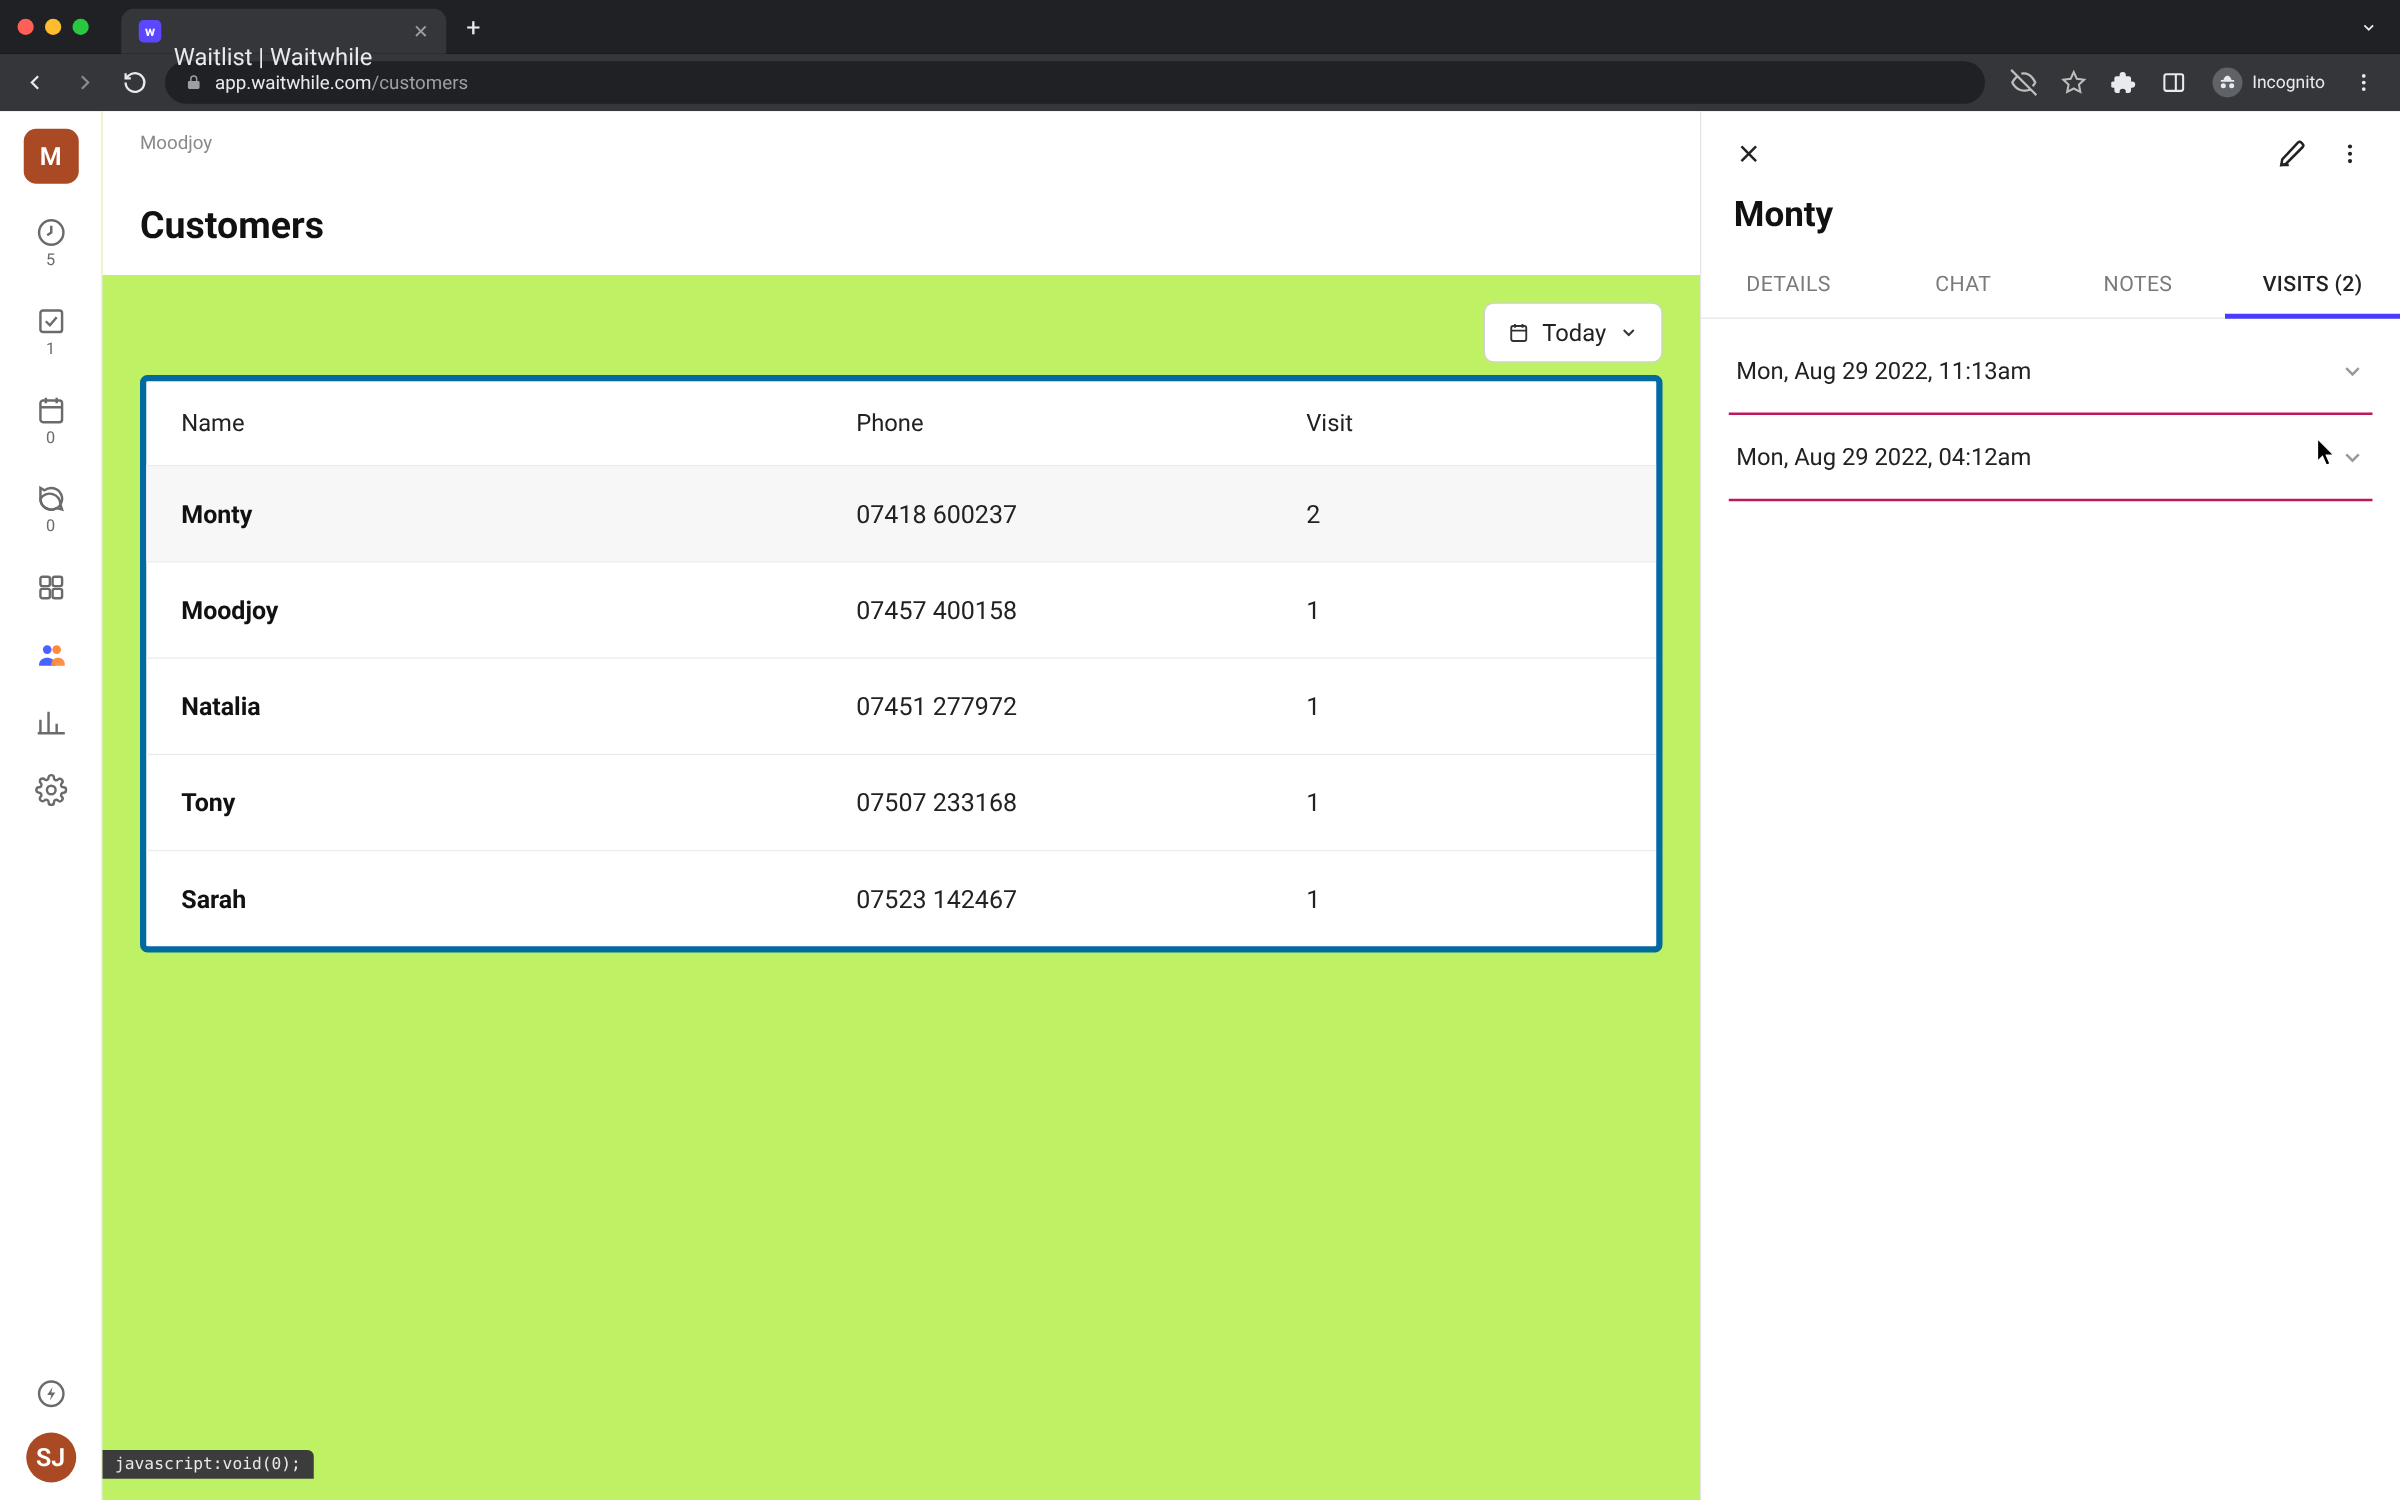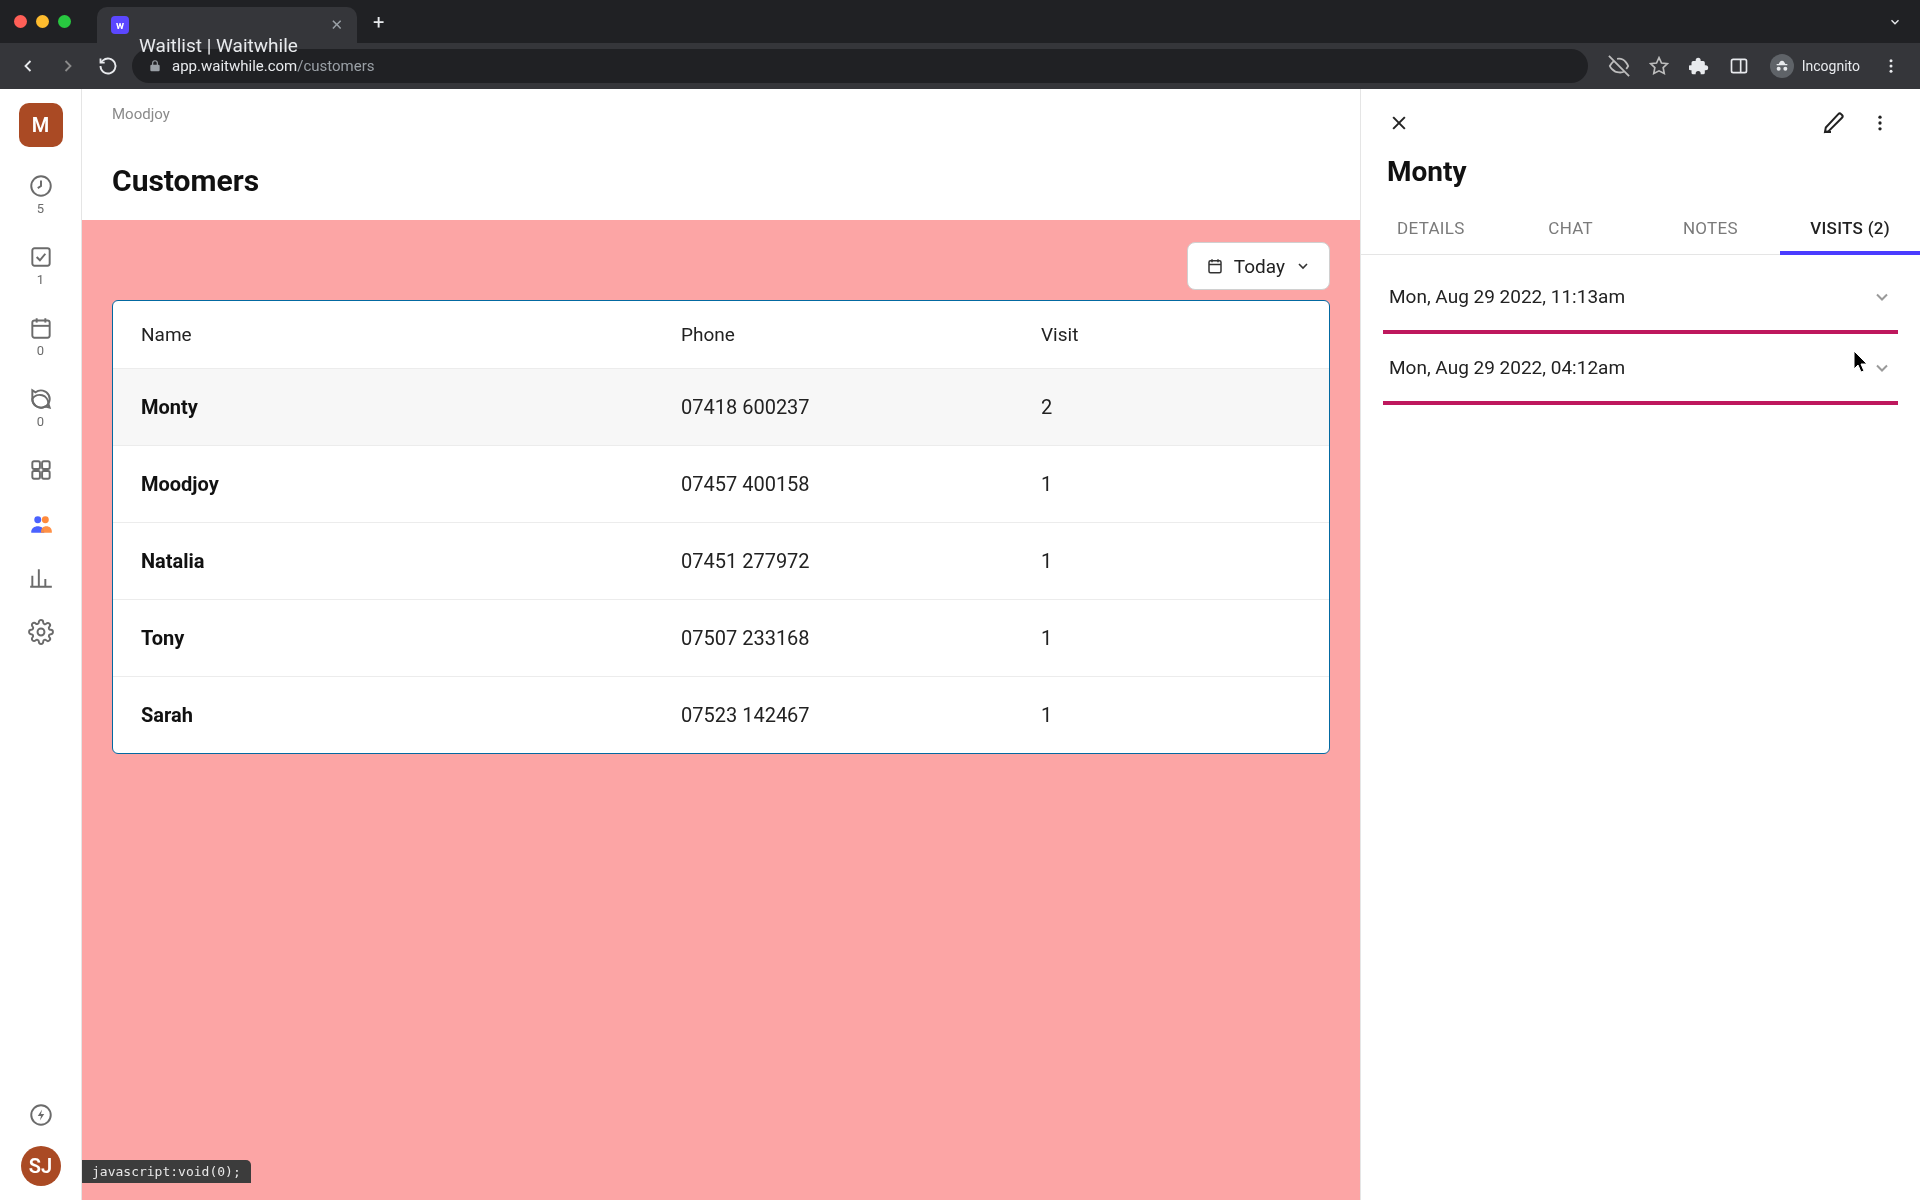--- a/index.html
+++ b/index.html
@@ -33,29 +33,29 @@
   .viewport { position:relative; width:1920px; height:1111px; background:#fff; display:flex;}
   .sidebar { width:82px; background:#fff; border-right:1px solid #e5e5e5; display:flex; flex-direction:column; align-items:center; padding-top:14px; position:relative;}
   .ws-badge { width:44px;height:44px;border-radius:10px;background:#aa4a24;color:#fff;display:flex;align-items:center;justify-content:center;font-size:20px;font-weight:600;margin-bottom:26px;}
   .side-item { width:44px; display:flex; flex-direction:column; align-items:center; gap:2px; margin-bottom:28px; color:#6b6b6b; cursor:pointer;}
   .side-item.active{color:#333;}
   .side-item .ic{width:26px;height:26px;display:flex;align-items:center;justify-content:center;}
   .side-count{font-size:13px;color:#6b6b6b;}
   .side-bottom{position:absolute;bottom:14px;display:flex;flex-direction:column;align-items:center;gap:18px;}
   .sj-badge{width:40px;height:40px;border-radius:50%;background:#aa4a24;color:#fff;display:flex;align-items:center;justify-content:center;font-size:20px;font-weight:600;}
   
-  .main { flex:1; background:#fca5a5; position:relative; display:flex; flex-direction:column;}
+  .main { flex:1; background:#bef264; position:relative; display:flex; flex-direction:column;}
   .page-header{background:#fff;padding:16px 30px 22px;}
   .breadcrumb{color:#8a8a8a;font-size:15px;margin-bottom:2px;}
   .page-title{font-size:30px;font-weight:700;color:#111;margin-top:40px;}
   
   .controls-row{display:flex;justify-content:flex-end;padding:22px 30px 10px;}
   .today-btn{background:#fff;border:1px solid #d0d0d0;border-radius:8px;height:48px;padding:0 18px;display:flex;align-items:center;gap:10px;font-size:19px;color:#222;cursor:pointer;}
   
-  .table-wrap{margin:0 30px;background:#fff;border:1px solid #0369a1;border-radius:6px;overflow:hidden;}
+  .table-wrap{margin:0 30px;background:#fff;border:5px solid #0369a1;border-radius:6px;overflow:hidden;}
   .thead{display:flex;padding:22px 28px;color:#222;font-size:19px;}
   .col-name{flex:0 0 540px;}
   .col-phone{flex:0 0 360px;}
   .col-visit{flex:1;}
   .trow{display:flex;align-items:center;padding:26px 28px;border-top:1px solid #ececec;font-size:20px;cursor:pointer;}
   .trow.selected{background:#f7f7f7;}
   .trow .col-name{font-weight:700;color:#111;}
   .trow .col-phone, .trow .col-visit{color:#222;font-weight:400;}
   
   
@@ -63,21 +63,21 @@
   .panel-top{display:flex;align-items:center;justify-content:space-between;padding:16px 22px 8px;}
   .panel-close{font-size:22px;color:#222;cursor:pointer;width:32px;height:32px;display:flex;align-items:center;justify-content:center;}
   .panel-actions{display:flex;gap:10px;}
   .panel-act{width:36px;height:36px;display:flex;align-items:center;justify-content:center;color:#222;cursor:pointer;}
   .panel-title{font-size:28px;font-weight:700;color:#111;padding:6px 26px 14px;}
   .tabs{display:flex;border-bottom:1px solid #e5e5e5;}
   .tab-btn{flex:1;text-align:center;padding:16px 6px;font-size:17px;letter-spacing:.3px;color:#7a7a7a;cursor:pointer;position:relative;}
   .tab-btn.active{color:#222;font-weight:500;}
   .tab-btn.active::after{content:"";position:absolute;left:0;right:0;bottom:-1px;height:4px;background:#4a3cff;}
   .visit-list{padding:8px 22px;}
-  .visit-item{display:flex;align-items:center;justify-content:space-between;padding:22px 6px;border-bottom:4px solid #be185d;cursor:pointer;}
+  .visit-item{display:flex;align-items:center;justify-content:space-between;padding:22px 6px;border-bottom:2px solid #be185d;cursor:pointer;}
   .visit-date{font-size:19px;color:#222;}
   .chev{color:#9a9a9a;}
   
   .status-bar{position:absolute;left:0;bottom:17px;background:#3c3c3c;color:#e8e8e8;font-size:13px;padding:4px 10px;border-top-right-radius:5px;font-family:monospace,sans-serif;}
   
   .cursor{position:absolute; left:1852px; top:260px; width:20px;height:26px; pointer-events:none; z-index:500;}
   
   svg{display:block;}
   
   

